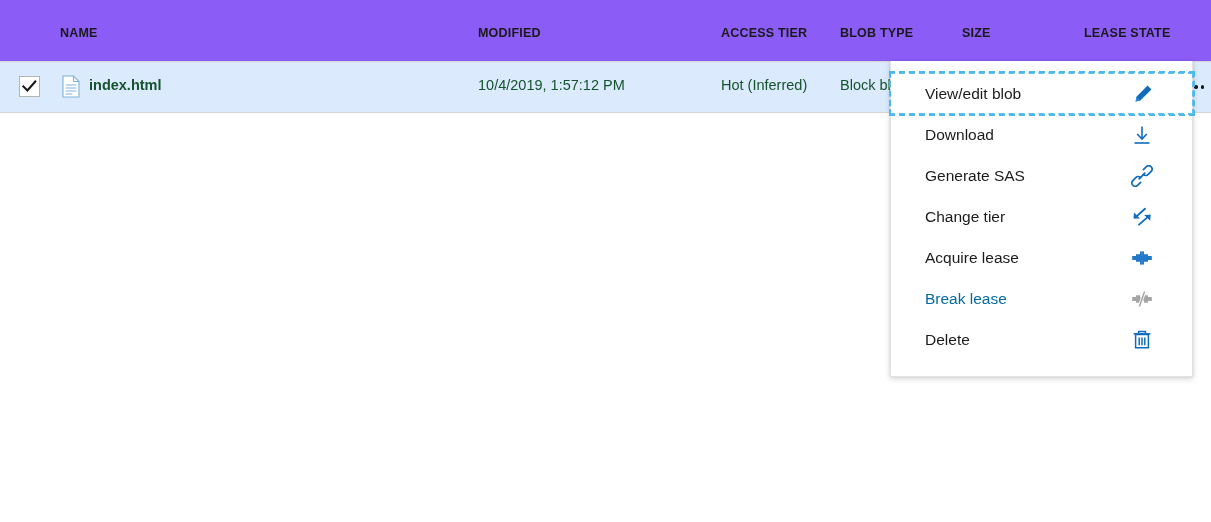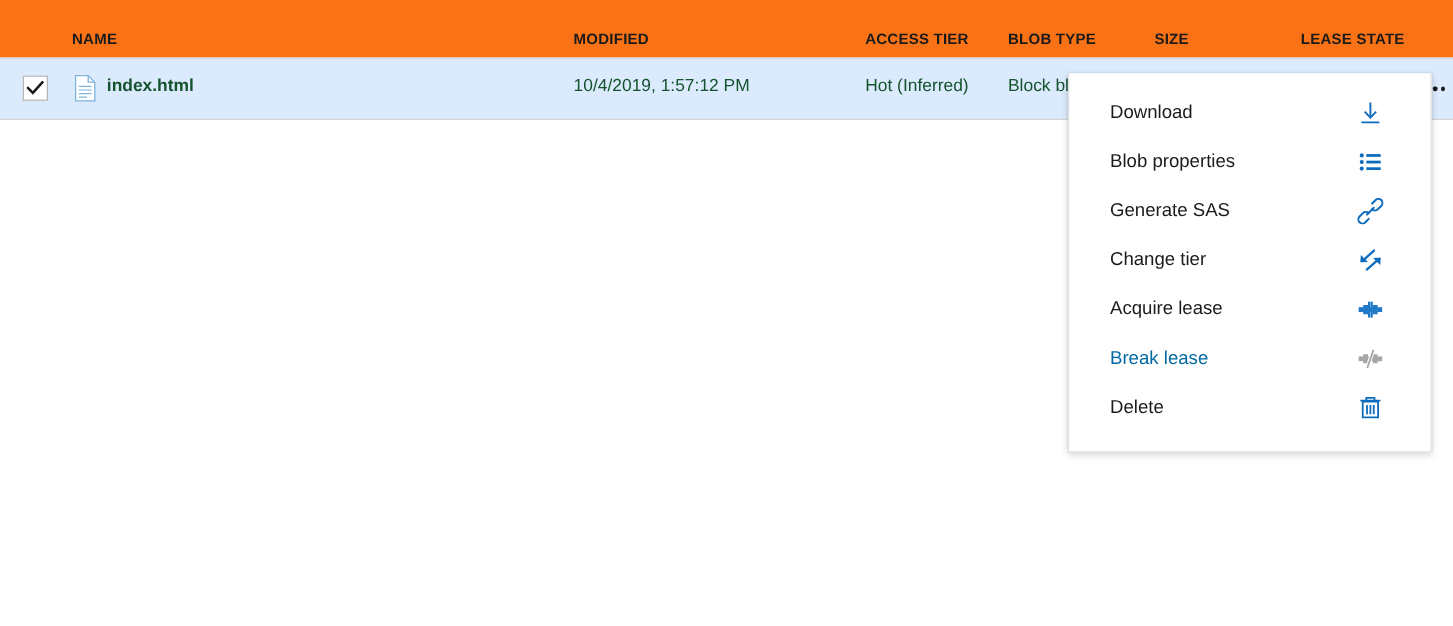--- a/index.html
+++ b/index.html
@@ -18,22 +18,22 @@
 
   
   .blob-table {
     position: absolute;
     left: 0;
     top: 0;
     width: 1211px;
   }
   .table-header {
     position: relative;
-    height: 48px;
-    background: #f97316;
+    height: 61px;
+    background: #8b5cf6;
   }
   .th {
     position: absolute;
     top: 26px;
     font-size: 12.5px;
     font-weight: bold;
     color: #1a1a1a;
     letter-spacing: 0.2px;
     white-space: nowrap;
     text-transform: uppercase;
@@ -216,45 +216,41 @@
 
     <div class="row-ellipsis">
       <i></i>
       <i></i>
     </div>
   </div>
 </div>
 
 <div class="context-menu">
 
+  <div class="menu-item focused">
+    <span class="label">View/edit blob</span>
+    <span class="mi-icon">
+      <svg width="22" height="22" viewBox="0 0 22 22">
+        <path d="M15.6 2.6 L19.4 6.4 L8.3 17.5 L3.6 18.4 L4.5 13.7 Z" fill="#0f6cbd"></path>
+        <path d="M4.5 13.7 L8.3 17.5 L3.6 18.4 Z" fill="#2b88d8"></path>
+      </svg>
+    </span>
+  </div>
 
   <div class="menu-item">
     <span class="label">Download</span>
     <span class="mi-icon">
       <svg width="22" height="22" viewBox="0 0 22 22">
         <line x1="11" y1="2.5" x2="11" y2="14.5" stroke="#0f6cbd" stroke-width="1.6"></line>
         <path d="M6.2 10 L11 15 L15.8 10" fill="none" stroke="#0f6cbd" stroke-width="1.6"></path>
         <line x1="3.5" y1="19" x2="18.5" y2="19" stroke="#0f6cbd" stroke-width="1.6"></line>
       </svg>
     </span>
   </div>
 
-  <div class="menu-item">
-    <span class="label">Blob properties</span>
-    <span class="mi-icon">
-      <svg width="22" height="22" viewBox="0 0 22 22">
-        <circle cx="3.8" cy="5.5" r="1.7" fill="#0f6cbd"></circle>
-        <circle cx="3.8" cy="11" r="1.7" fill="#0f6cbd"></circle>
-        <circle cx="3.8" cy="16.5" r="1.7" fill="#0f6cbd"></circle>
-        <rect x="7.6" y="4.4" width="12" height="2.3" fill="#0f6cbd"></rect>
-        <rect x="7.6" y="9.9" width="12" height="2.3" fill="#0f6cbd"></rect>
-        <rect x="7.6" y="15.4" width="12" height="2.3" fill="#0f6cbd"></rect>
-      </svg>
-    </span>
-  </div>
 
   <div class="menu-item">
     <span class="label">Generate SAS</span>
     <span class="mi-icon">
       <svg width="22" height="22" viewBox="0 0 22 22">
         <g fill="none" stroke="#0f6cbd" stroke-width="1.7" stroke-linecap="round">
           <path d="M12.4 4.6 L15.4 1.6 a3.4 3.4 0 0 1 4.8 4.8 L17.2 9.4 a3.4 3.4 0 0 1 -4.8 0"></path>
           <path d="M9.6 17.4 L6.6 20.4 a3.4 3.4 0 0 1 -4.8 -4.8 L4.8 12.6 a3.4 3.4 0 0 1 4.8 0"></path>
           <line x1="8.2" y1="13.8" x2="13.8" y2="8.2"></line>
         </g>

